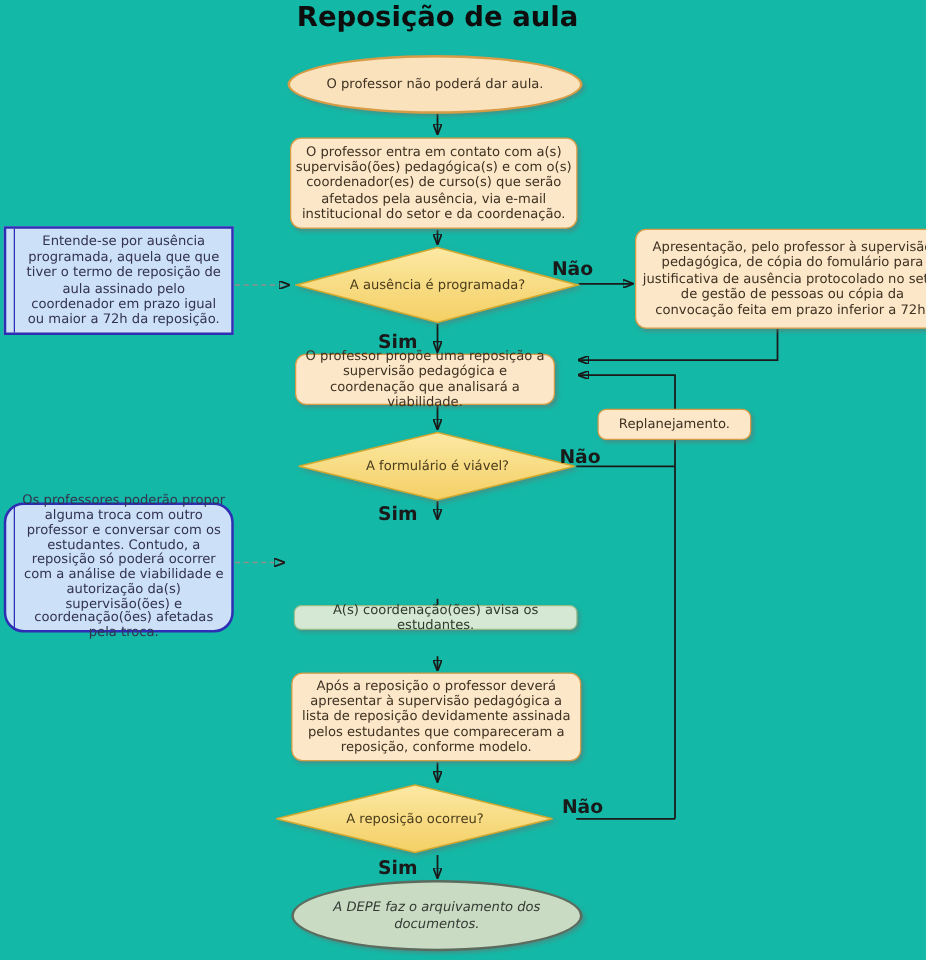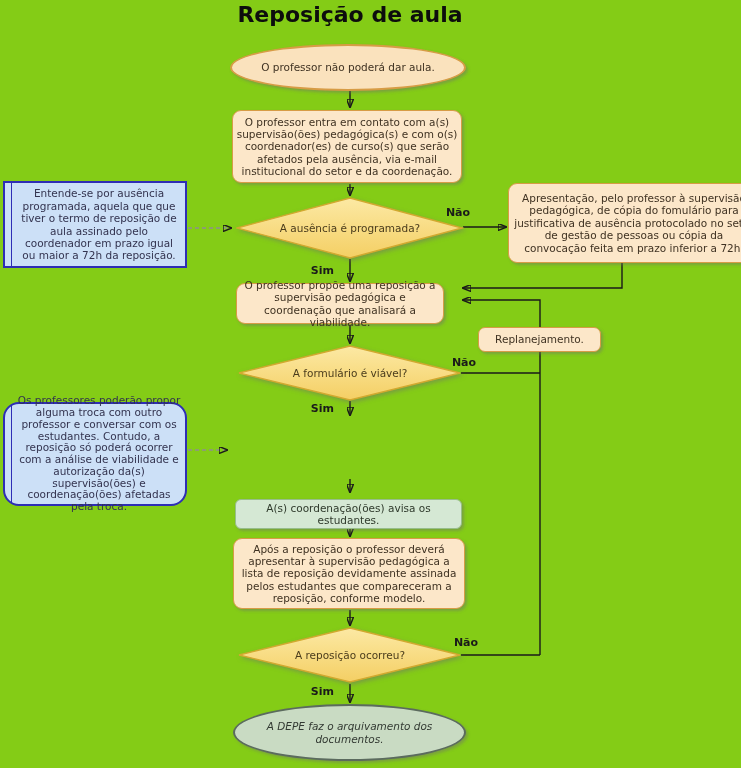--- a/index.html
+++ b/index.html
@@ -8,21 +8,21 @@
     --decision_fill_top:#fce9a4; --decision_fill_bottom:#f4cf64; --decision_stroke:#d2a92f;
     --note_fill:#cce0f7; --note_stroke:#2e2eb5;
     --green_fill:#d5e8d4; --green_stroke:#97be8a;
     --terminator_end_fill:#c9dbc3; --terminator_end_stroke:#5b6b5e;
     --connector:#1a1a1a; --dashed_connector:#8f8f8f;
   }
   html,body{margin:0;padding:0;background:#fff;}
   #canvas{
     position:relative; width:741px; height:768px; overflow:hidden;
     font-family:"DejaVu Sans", "Liberation Sans", sans-serif;
-    background:#84cc16;
+    background:#14b8a6;
     text-decoration:underline;
   }
   #connectors{position:absolute; left:0; top:0; z-index:1;}
   #connectors path{fill:none; stroke:var(--connector); stroke-width:1.4px;}
   #connectors path.dash{stroke:var(--dashed_connector); stroke-dasharray:4 3; stroke-width:1.3px;}
   .shape{
     position:absolute; z-index:2; box-sizing:border-box;
     display:flex; align-items:center; justify-content:center;
     text-align:center; font-size:10.5px; line-height:1.18; color:#3f3222;
     box-shadow:2px 2px 3px rgba(110,110,110,.45);
@@ -58,21 +58,21 @@
   }
   .diamond{
     position:absolute; z-index:2;
     display:flex; align-items:center; justify-content:center;
     text-align:center; font-size:10.5px; color:#4a3c1c;
     filter:drop-shadow(2px 2px 2px rgba(110,110,110,.5));
   }
   .diamond svg{position:absolute; left:0; top:0;}
   .diamond span{position:relative; z-index:1; padding:0 18px;}
   .edge-label{
-    position:absolute; z-index:3; font-size:11px; font-weight:bold;
+    position:absolute; z-index:3; font-size:15px; font-weight:bold;
     color:#1a1a1a; text-align:center;
   }
   .edge-label.right{text-align:right;}
   #page-title{
     position:absolute; left:120px; top:2px; width:460px; z-index:2;
     text-align:center; font-size:22px; font-weight:bold; color:#0d0d0d;
   }
 </style>
 </head>
 <body>
@@ -155,29 +155,29 @@
     </svg>
     <span>A formulário é viável?</span>
   </div>
 
   <div class="shape note" style="left:3px;top:402px;width:184px;height:104px;line-height:1.12;border-radius:16px;">
     <div class="stripe"></div>
     <span>Os professores poderão propor alguma troca com outro professor e conversar com os estudantes. Contudo, a reposição só poderá ocorrer com a análise de viabilidade e autorização da(s) supervisão(ões) e coordenação(ões) afetadas pela troca.</span>
   </div>
 
 
-  <div class="shape green-box" style="left:235px;top:499px;width:227px;height:30px;">
+  <div class="shape green-box" style="left:235px;top:484px;width:227px;height:20px;">
     <span>A(s) coordenação(ões) avisa os estudantes.</span>
   </div>
 
   <div class="shape process" style="left:233px;top:538px;width:232px;height:71px;">
     <span>Após a reposição o professor deverá apresentar à supervisão pedagógica a lista de reposição devidamente assinada pelos estudantes que compareceram a reposição, conforme modelo.</span>
   </div>
 
-  <div class="diamond" style="left:238px;top:627px;width:224px;height:56px;">
+  <div class="diamond" style="left:220px;top:627px;width:224px;height:56px;">
     <svg width="224" height="56">
       <polygon points="112,1 222,28 112,55 1,28" fill="url(#gradDiamond)" stroke="var(--decision_stroke)" stroke-width="1.3"></polygon>
     </svg>
     <span>A reposição ocorreu?</span>
   </div>
 
   <div class="shape terminator-end" style="left:233px;top:704px;width:233px;height:57px;">
     <span>A DEPE faz o arquivamento dos documentos.</span>
   </div>
 

